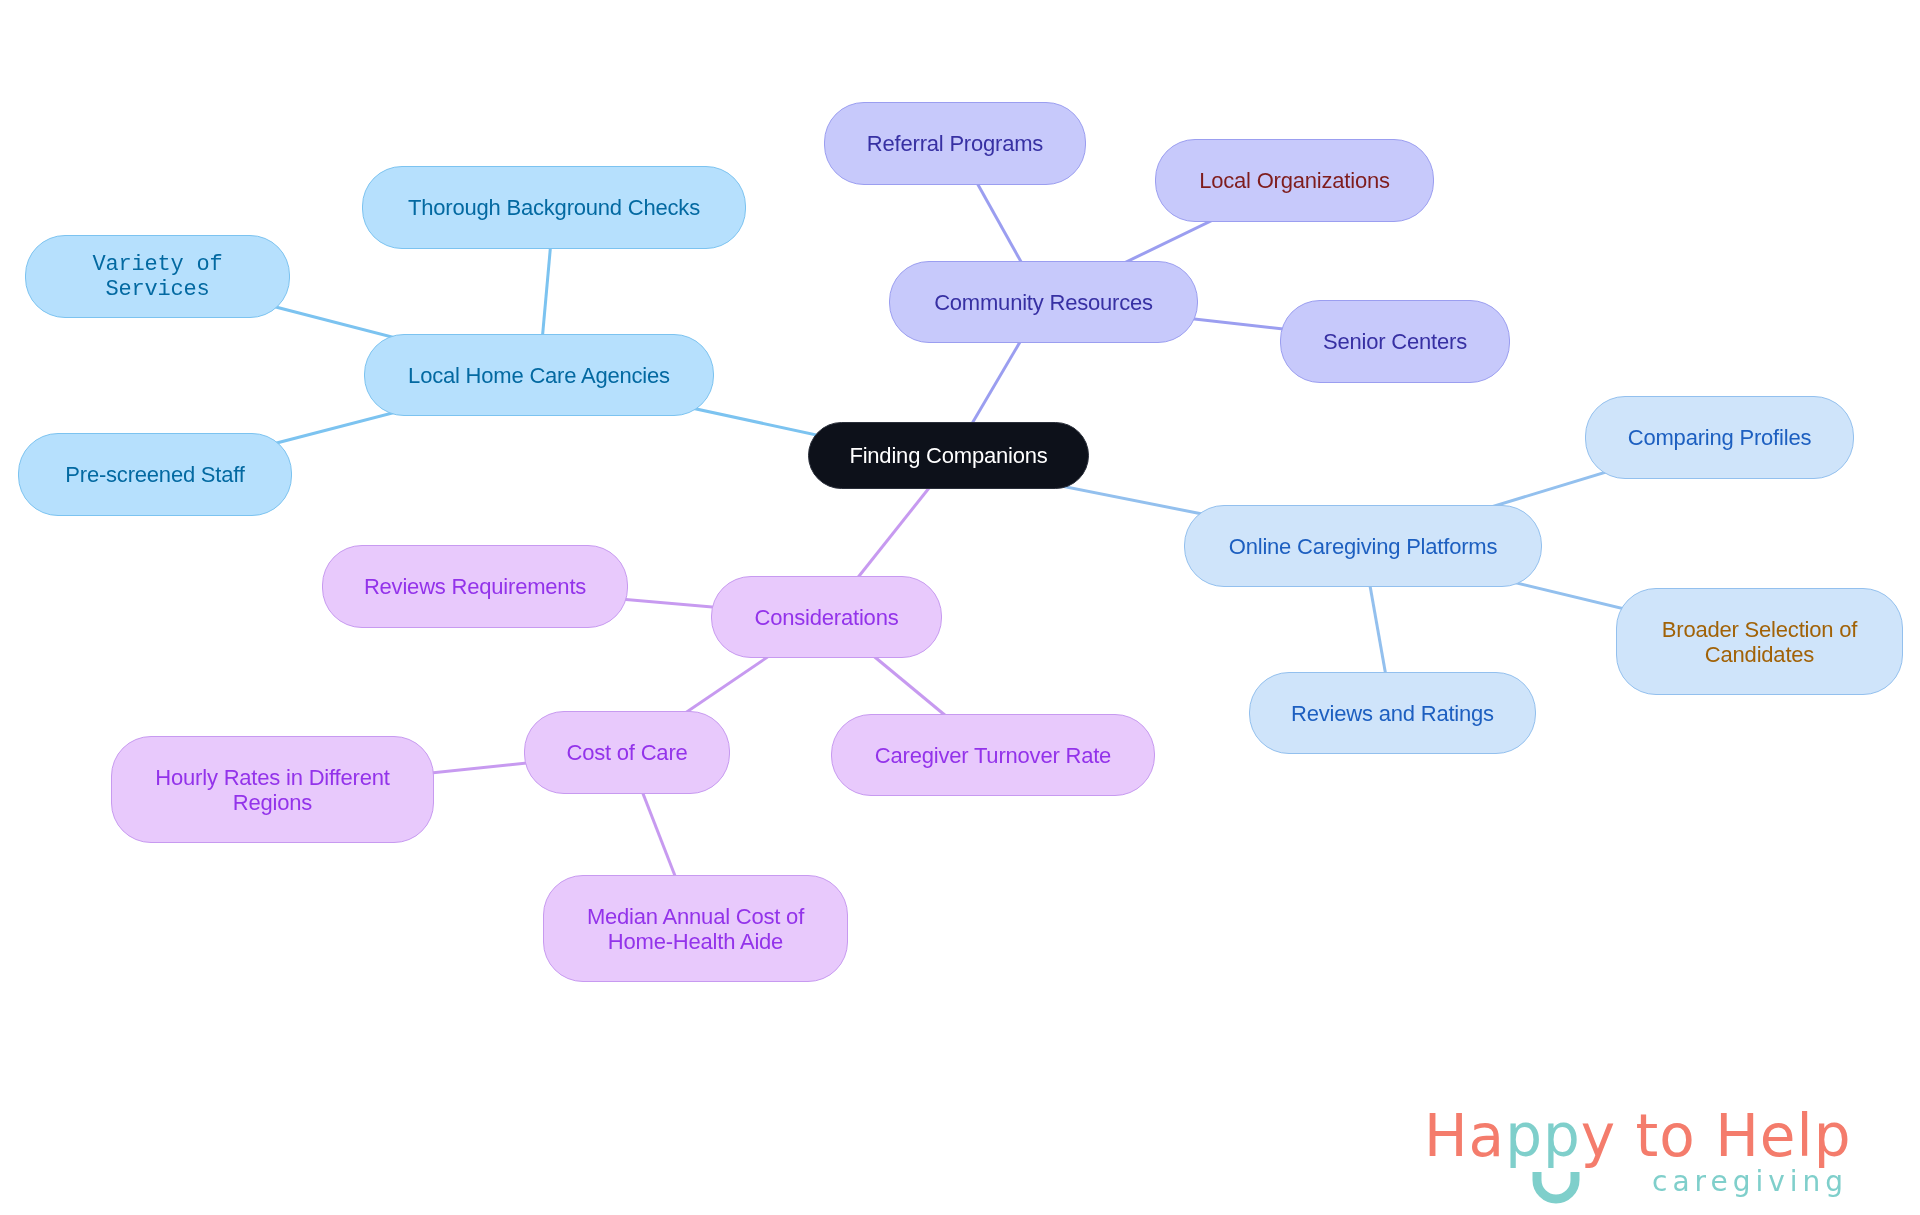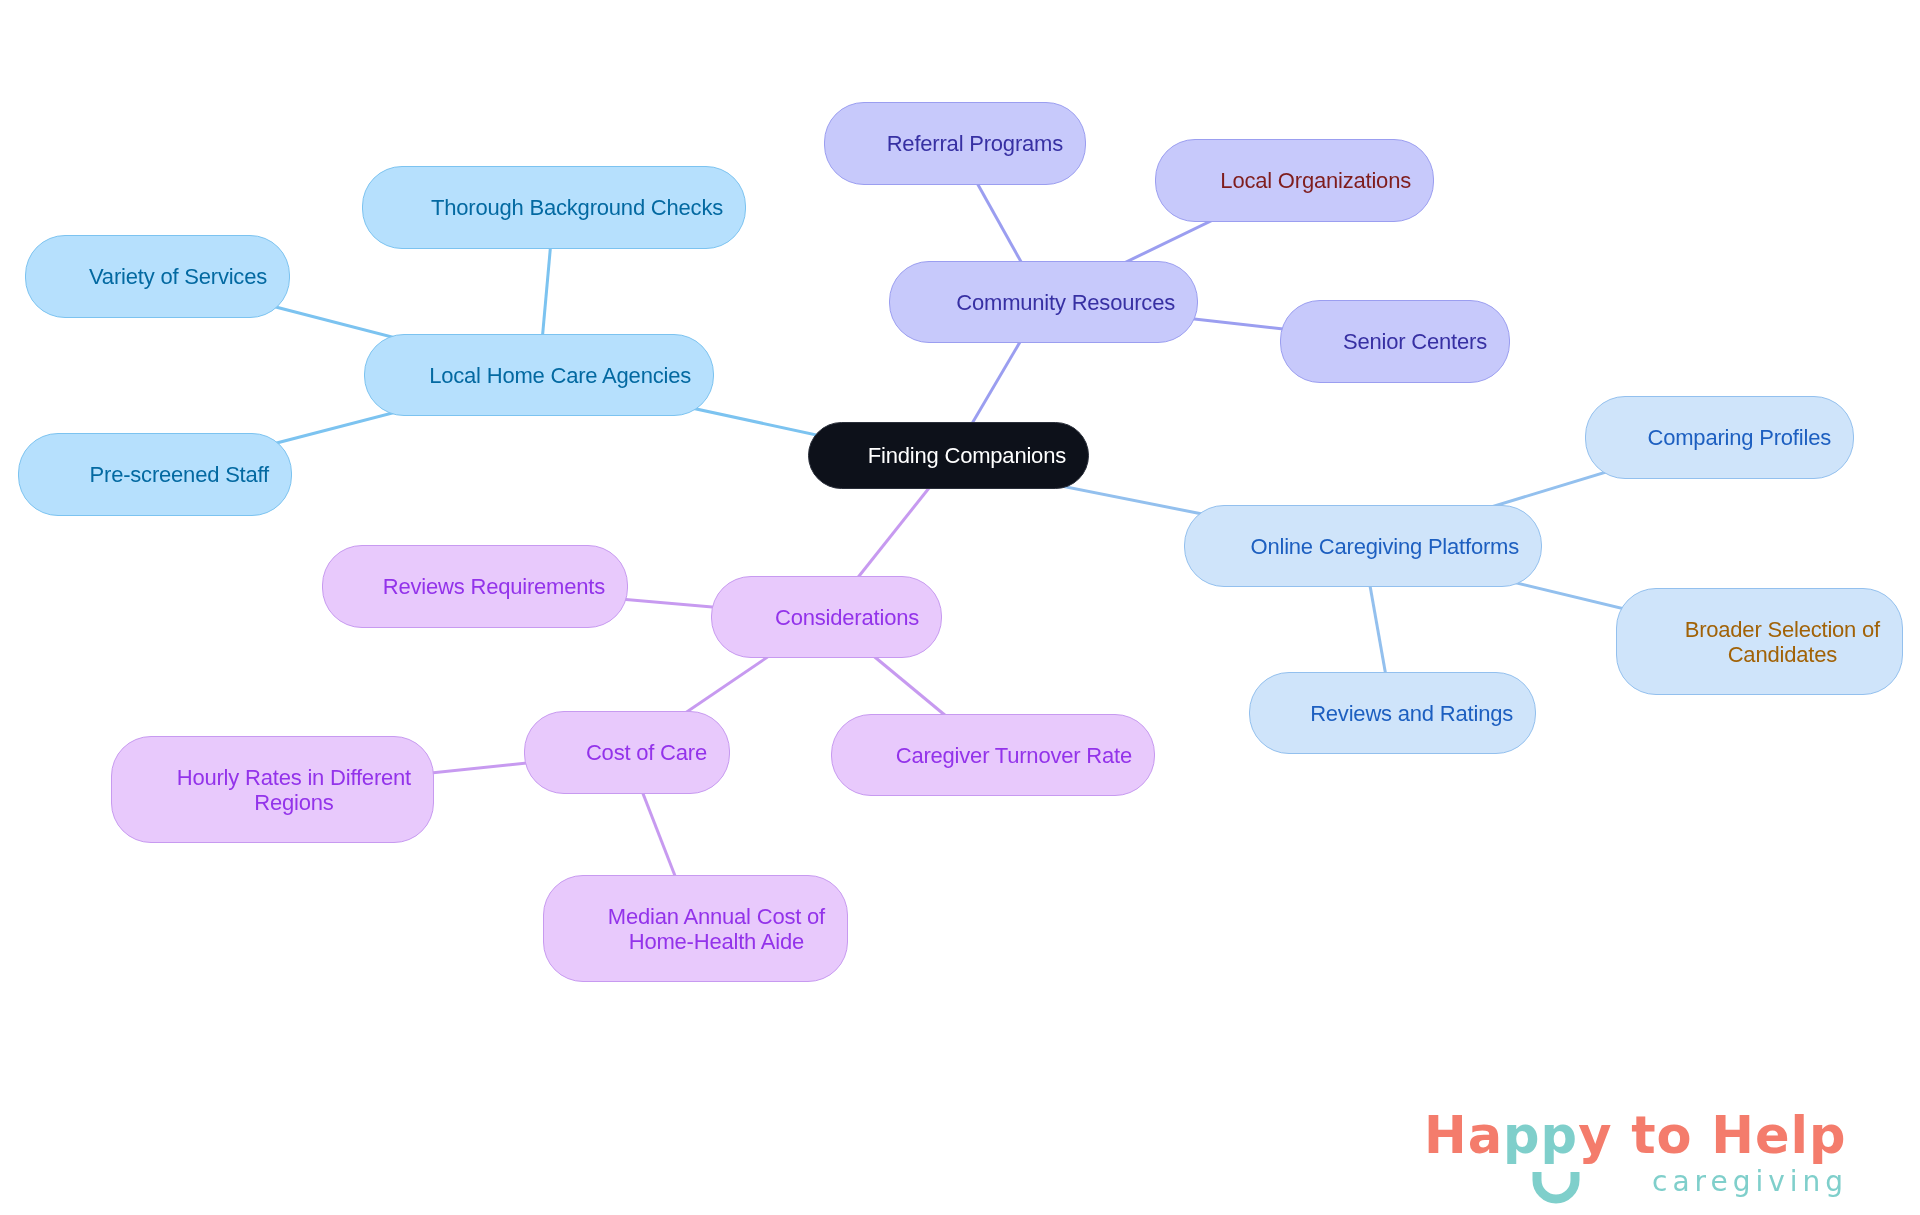--- a/index.html
+++ b/index.html
@@ -3,29 +3,29 @@
 <meta charset="utf-8">
 <style>
   html, body { margin: 0; padding: 0; background: #ffffff; }
   body { width: 1920px; height: 1215px; position: relative; overflow: hidden;
          font-family: "Liberation Sans", "DejaVu Sans", sans-serif; }
   #canvas { position: absolute; left: 0; top: 0; width: 1920px; height: 1215px; }
   #edges { position: absolute; left: 0; top: 0; width: 1920px; height: 1215px; }
   .node {
     position: absolute; box-sizing: border-box;
     border-radius: 40px; border: 1.5px solid;
-    display: flex; align-items: center; justify-content: flex-end;
+    display: flex; align-items: center; justify-content: center;
     text-align: center; font-size: 22px; line-height: 25px;
     padding: 16px 22px; letter-spacing: -0.2px; cursor: pointer;
   }
   .node span { display: block; white-space: pre-line; }
   .node.root { font-size: 22px; }
   #logo { position: absolute; left: 1424px; top: 1104px; width: 470px; height: 110px; }
   #logo .title { position: absolute; left: 0; top: 0; font-family: "DejaVu Sans", sans-serif;
-                 font-weight: bold; font-size: 51px; line-height: 64px; letter-spacing: 1px; white-space: nowrap; }
+                 font-weight: normal; font-size: 58px; line-height: 64px; letter-spacing: 1px; white-space: nowrap; }
   #logo .sub { position: absolute; left: 228px; top: 62px; font-family: "DejaVu Sans", sans-serif;
                font-size: 28px; letter-spacing: 5px; line-height: 32px; white-space: nowrap; }
   #logo svg { position: absolute; left: 107px; top: 66px; }
 </style>
 </head>
 <body>
 
 <div id="canvas">
   <svg id="edges" width="1920" height="1215">
       <line x1="948.5" y1="463.5" x2="539" y2="375" stroke="#7cc3f0" stroke-width="3"></line>
@@ -50,21 +50,21 @@
   <div id="nodes">
       <div class="node root" style="left: 808px; top: 422px; width: 281px; height: 67px; background: rgb(13, 17, 26); border-color: rgb(42, 47, 58); color: rgb(255, 255, 255);">
         <span>Finding Companions</span>
       </div>
       <div class="node" style="left: 364px; top: 334px; width: 350px; height: 82px; background: rgb(182, 224, 253); border-color: rgb(124, 195, 240); color: rgb(3, 105, 161);">
         <span>Local Home Care Agencies</span>
       </div>
       <div class="node" style="left: 362px; top: 166px; width: 384px; height: 83px; background: rgb(182, 224, 253); border-color: rgb(124, 195, 240); color: rgb(3, 105, 161);">
         <span>Thorough Background Checks</span>
       </div>
-      <div class="node" style="left: 25px; top: 235px; width: 265px; height: 83px; background: rgb(182, 224, 253); border-color: rgb(124, 195, 240); color: rgb(3, 105, 161);">
+      <div class="node" style="left: 25px; top: 235px; width: 265px; height: 83px; background: rgb(182, 224, 253); border-color: rgb(124, 195, 240); color: rgb(3, 105, 161); font-family: Liberation Mono, monospace;">
         <span>Variety of Services</span>
       </div>
       <div class="node" style="left: 18px; top: 433px; width: 274px; height: 83px; background: rgb(182, 224, 253); border-color: rgb(124, 195, 240); color: rgb(3, 105, 161);">
         <span>Pre-screened Staff</span>
       </div>
       <div class="node" style="left: 889px; top: 261px; width: 309px; height: 82px; background: rgb(199, 201, 251); border-color: rgb(155, 158, 240); color: rgb(55, 48, 163);">
         <span>Community Resources</span>
       </div>
       <div class="node" style="left: 824px; top: 102px; width: 262px; height: 83px; background: rgb(199, 201, 251); border-color: rgb(155, 158, 240); color: rgb(55, 48, 163);">
         <span>Referral Programs</span>

